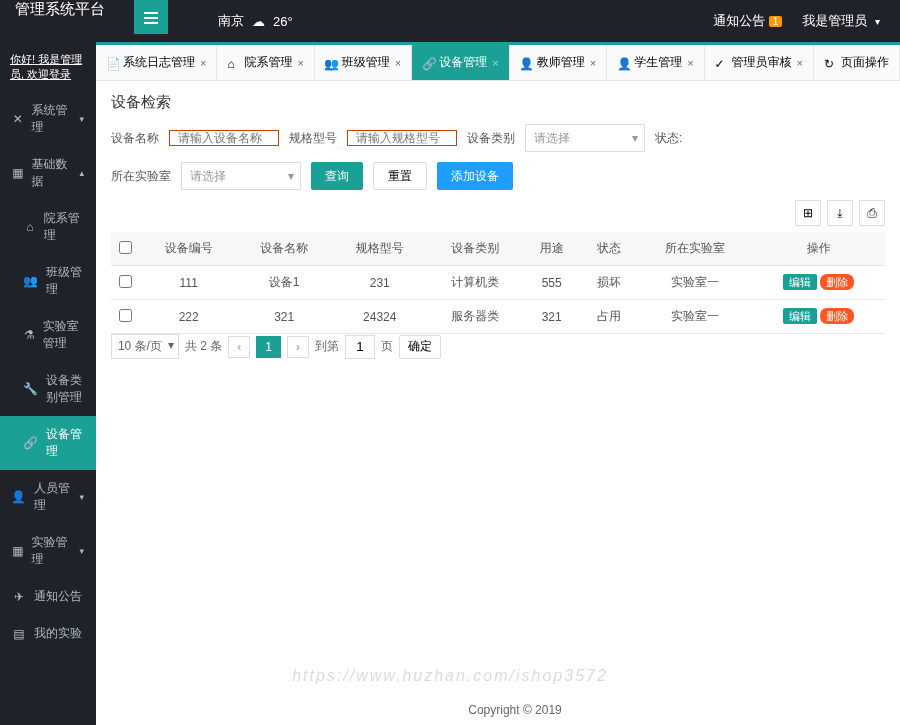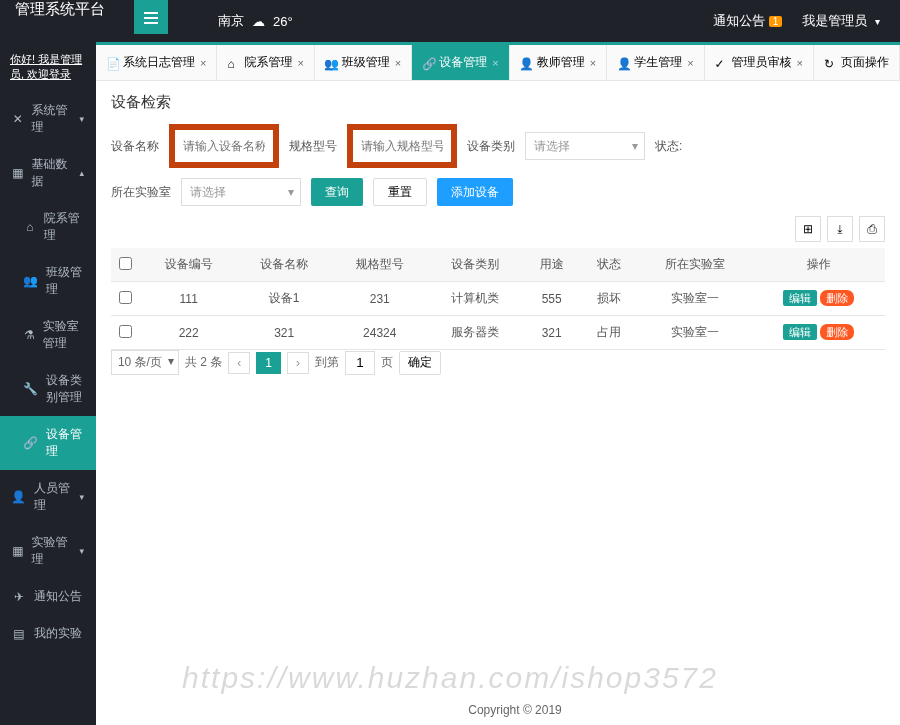--- a/index.html
+++ b/index.html
@@ -28,21 +28,21 @@
     .tabs { display: flex; background: #fafafa; border-bottom: 1px solid #e6e6e6; height: 36px; align-items: stretch; overflow: hidden; }
     .tab { display: flex; align-items: center; gap: 5px; padding: 0 10px; font-size: 12px; border-right: 1px solid #e6e6e6; cursor: pointer; white-space: nowrap; }
     .tab.active { background: #1aa094; color: #fff; }
     .tab .close { font-size: 11px; opacity: 0.6; }
     .tab-icon { width: 12px; height: 12px; display: inline-flex; }
     
     .panel { padding: 12px 15px; flex: 1; overflow: auto; }
     .panel-title { font-size: 15px; color: #333; margin-bottom: 12px; font-weight: 500; }
     .search-row { display: flex; align-items: center; gap: 10px; margin-bottom: 10px; font-size: 12px; flex-wrap: wrap; }
     .field-label { color: #555; }
-    .input { height: 44px; border: 6px solid #c2410c; padding: 0 8px; font-size: 12px; width: 110px; }
+    .input { height: 16px; border: 1px solid #c2410c; padding: 0 8px; font-size: 12px; width: 110px; }
     .select { height: 28px; border: 1px solid #ddd; padding: 0 20px 0 8px; font-size: 12px; width: 120px; background: #fff; position: relative; color: #999; display: inline-flex; align-items: center; }
     .select::after { content: "▾"; position: absolute; right: 6px; color: #999; }
     .btn { height: 28px; padding: 0 14px; border: none; font-size: 12px; cursor: pointer; border-radius: 2px; }
     .btn-teal { background: #1aa094; color: #fff; }
     .btn-default { background: #fff; border: 1px solid #ddd; color: #000000; }
     .btn-blue { background: #1e9fff; color: #fff; }
     .btn-green-sm { background: #1aa094; color: #fff; padding: 2px 6px; font-size: 11px; border-radius: 2px; cursor: pointer; }
     .btn-orange-sm { background: #ff5722; color: #fff; padding: 2px 6px; font-size: 11px; border-radius: 7px; cursor: pointer; }
     
     .toolbar-right { display: flex; justify-content: flex-end; gap: 6px; margin-bottom: 6px; }
@@ -54,21 +54,21 @@
     .checkbox { width: 13px; height: 13px; }
     
     .pagination { display: flex; align-items: center; gap: 6px; font-size: 12px; color: #666; }
     .page-select { border: 1px solid #ddd; padding: 3px 16px 3px 6px; position: relative; }
     .page-select::after { content: "▾"; position: absolute; right: 4px; }
     .page-btn { border: 1px solid #ddd; padding: 3px 8px; cursor: pointer; color: #999; }
     .page-btn.active { background: #1aa094; color: #fff; border-color: #1aa094; }
     .page-input { width: 30px; height: 24px; border: 1px solid #ddd; text-align: center; }
     
     .footer { position: absolute; bottom: 8px; left: 130px; right: 0; text-align: center; font-size: 12px; color: #666; }
-    .watermark { position: absolute; bottom: 30px; left: 50%; transform: translateX(-50%); font-size: 30px; color: rgba(0,0,0,0.15); font-style: italic; white-space: nowrap; letter-spacing: 2px; margin-top: 26px; }
+    .watermark { position: absolute; bottom: 40px; left: 50%; transform: translateX(-50%); font-size: 16px; color: rgba(0,0,0,0.15); font-style: italic; white-space: nowrap; letter-spacing: 2px; margin-top: 26px; }
   </style>
 </head>
 <body>
 
 <div class="header">
   <div class="logo">管理系统平台</div>
   <div class="menu-toggle">
     <svg width="16" height="16" viewBox="0 0 16 16">
         <path d="M1 3h14v2H1zm0 5h14v2H1zm0 5h14v2H1z"></path>
       </svg>

